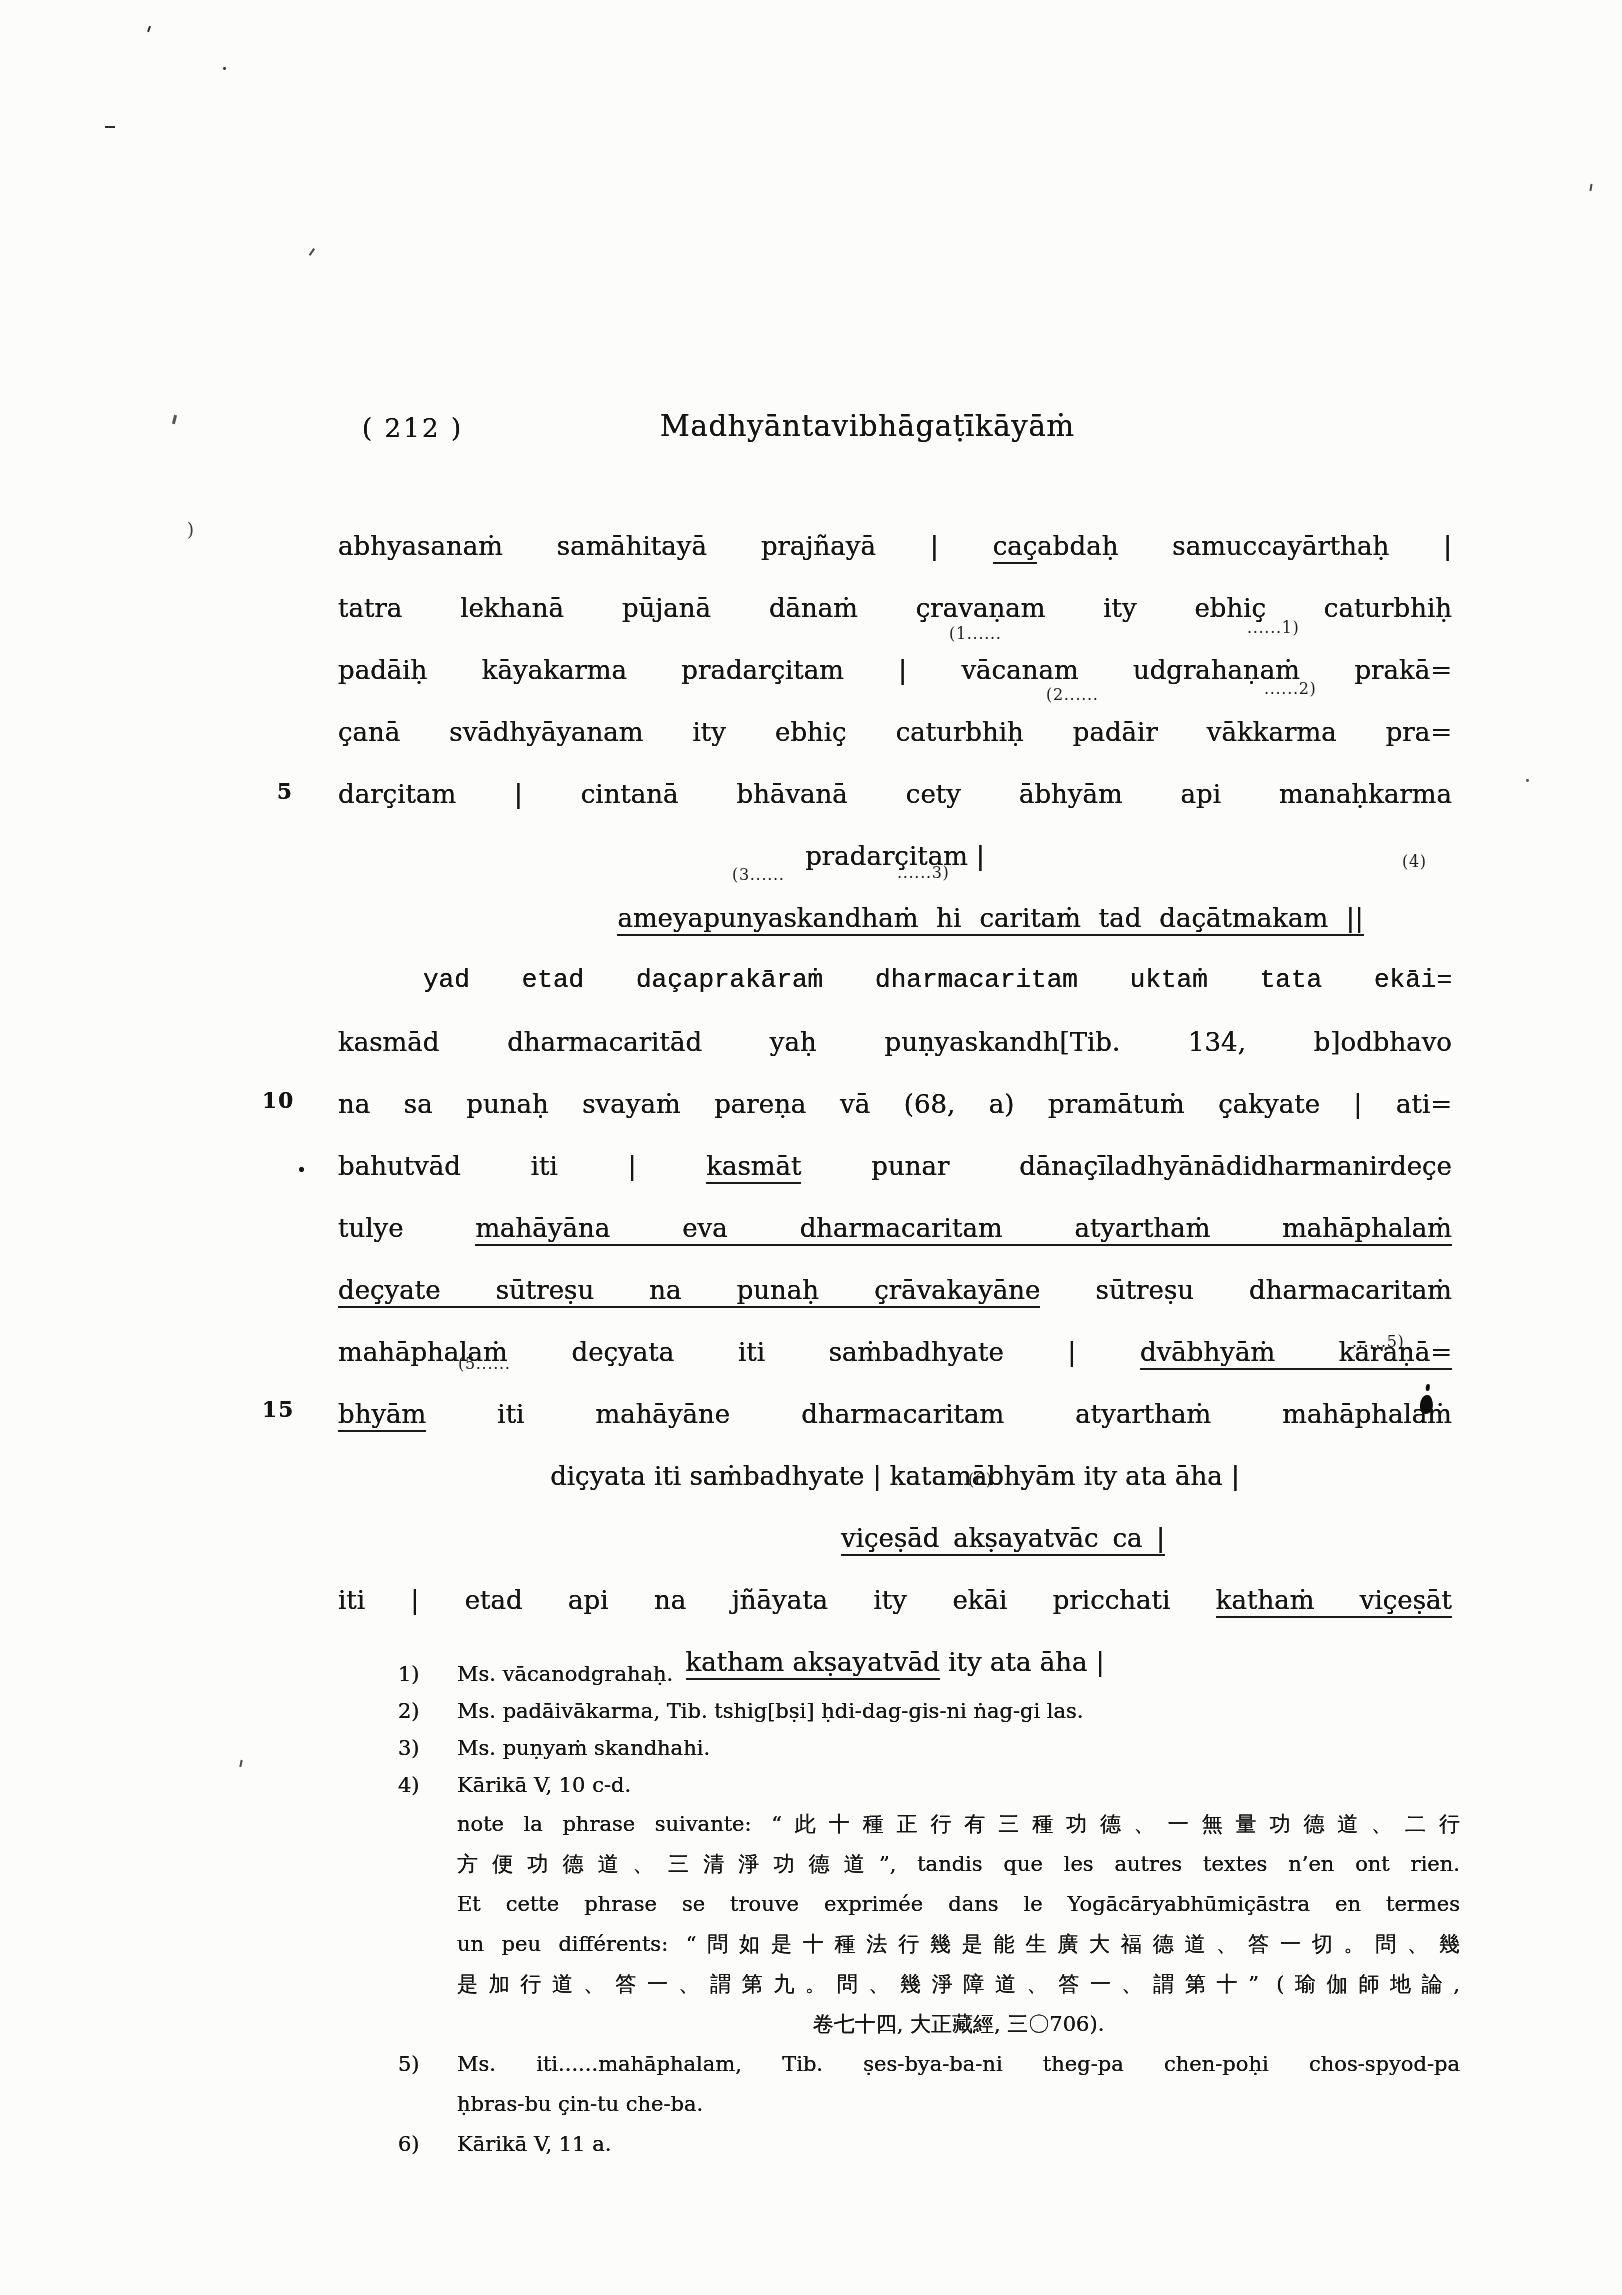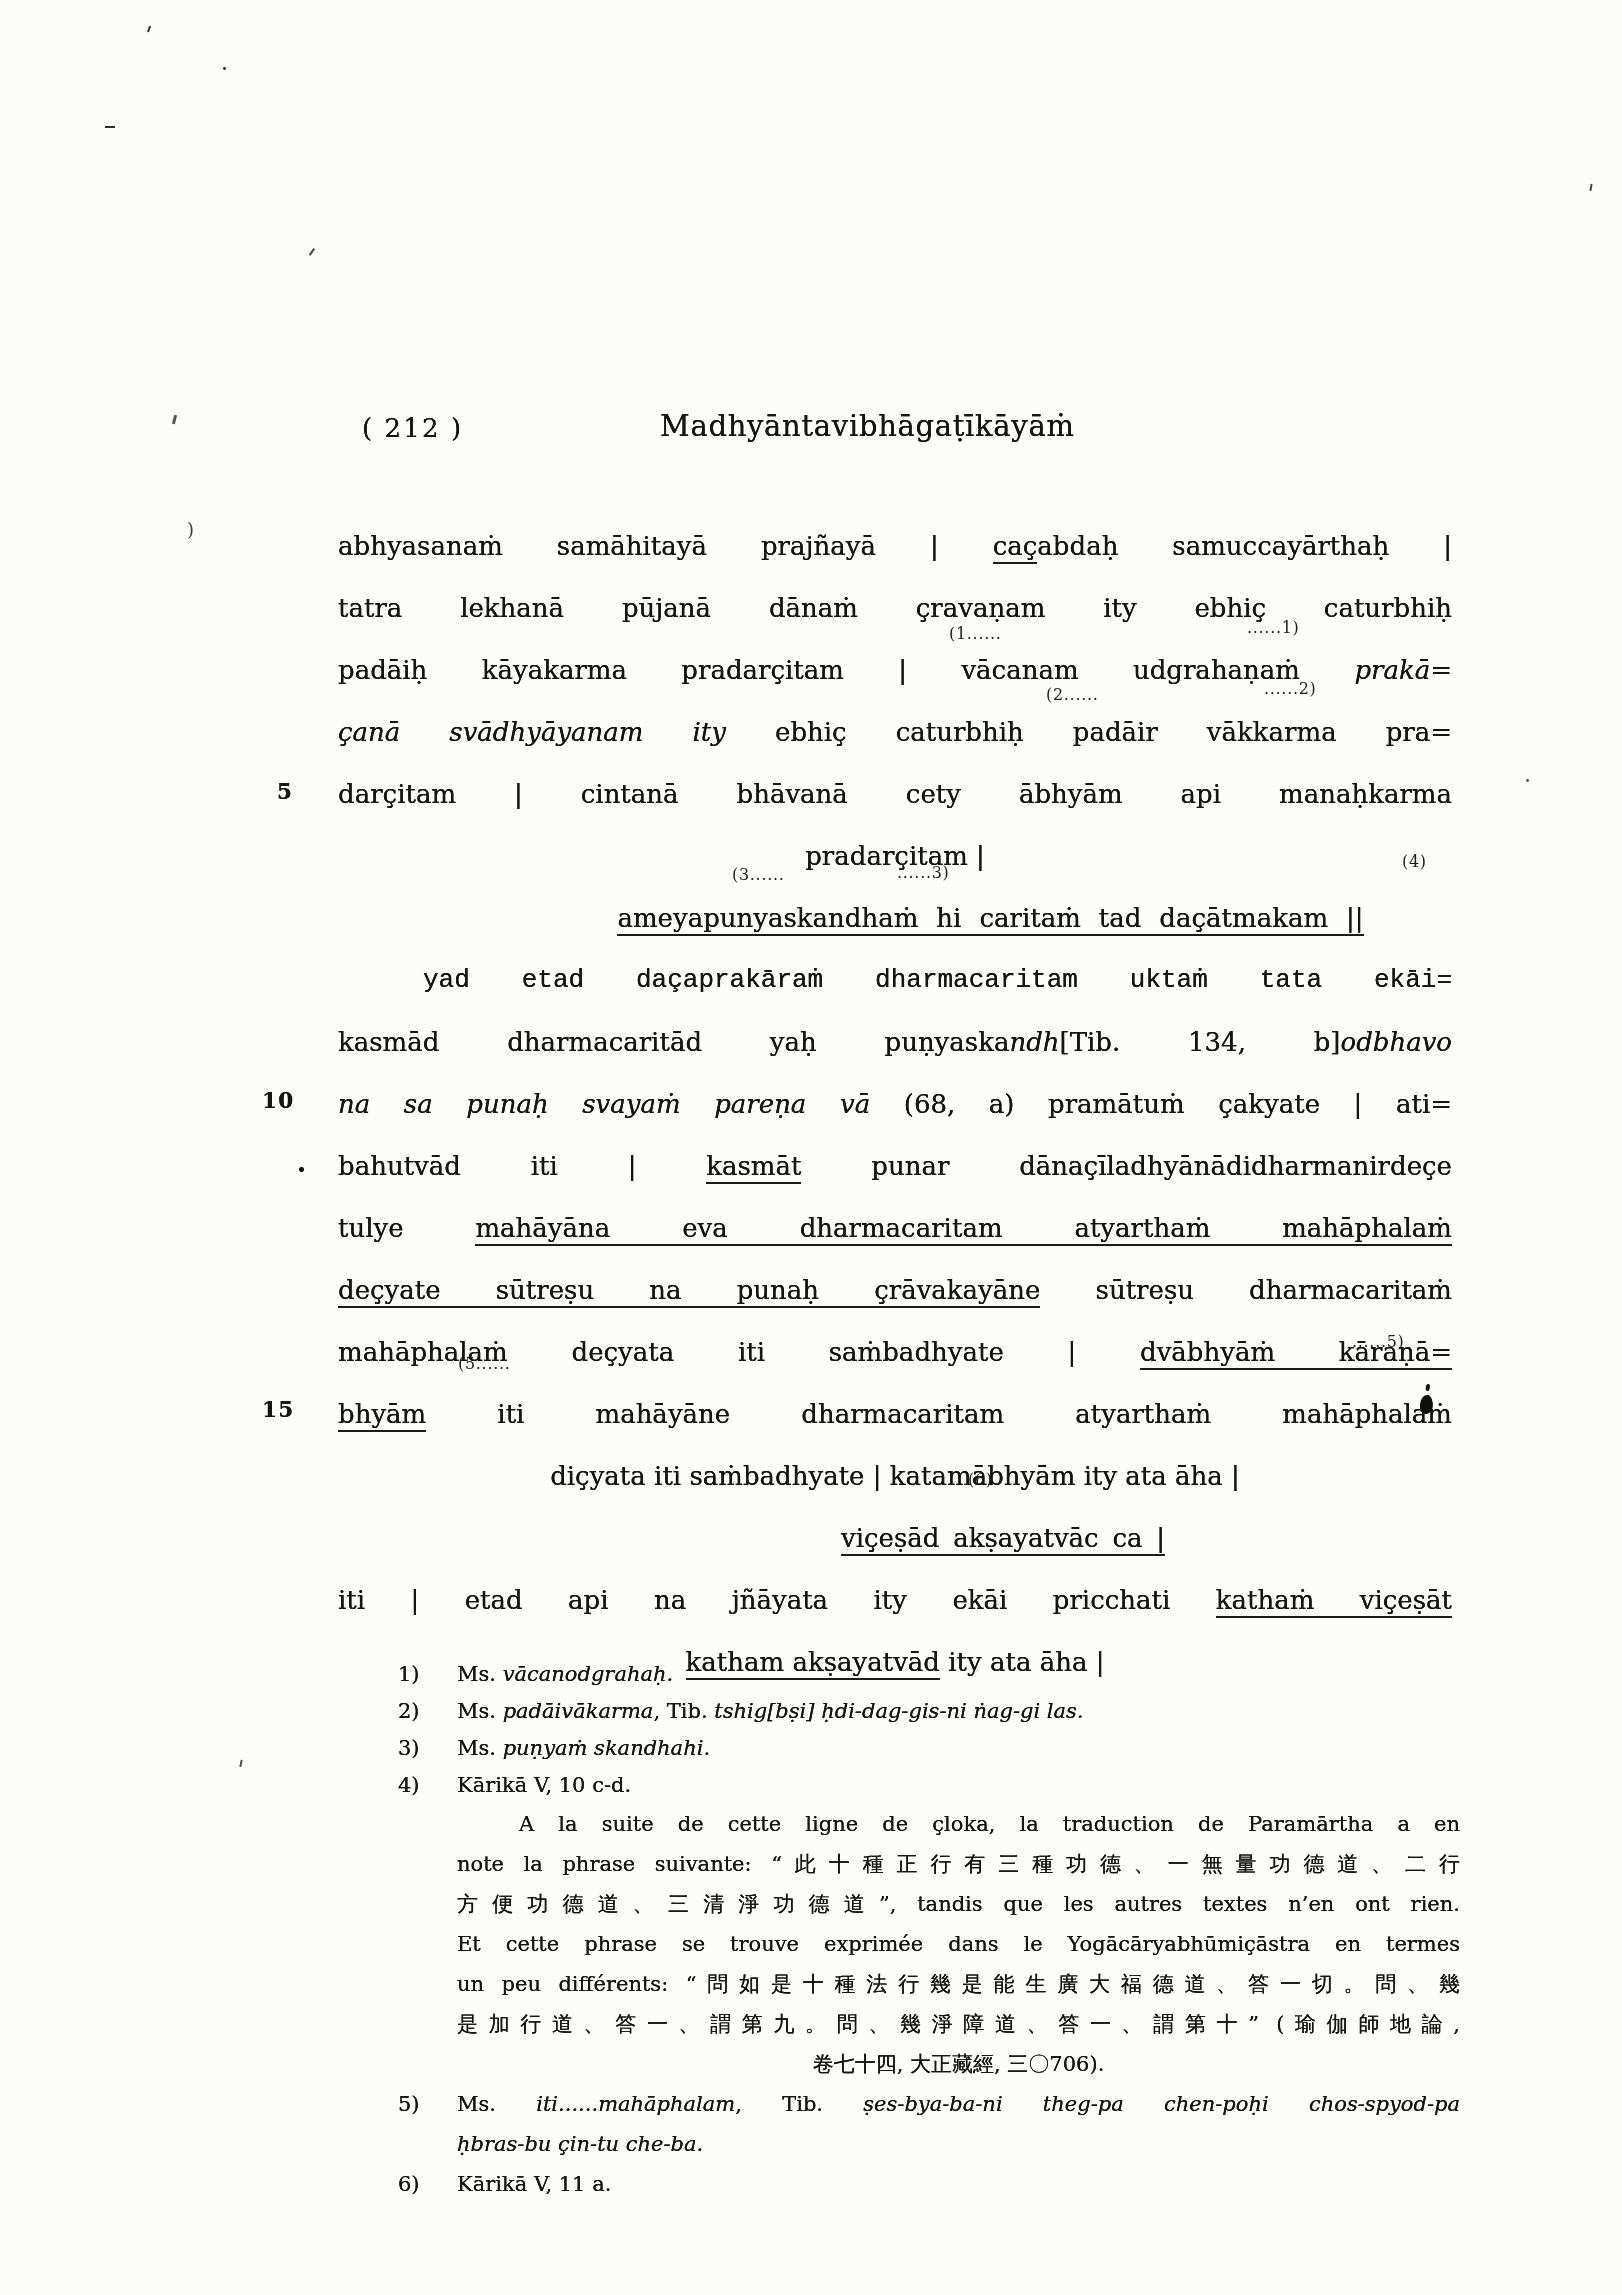--- a/index.html
+++ b/index.html
@@ -14,21 +14,21 @@
   .page-number{left:362px;top:413px;font-size:26px;letter-spacing:2.1px;text-shadow:0 0 0.4px #000;}
   .page-title{left:660px;top:409px;font-size:29px;letter-spacing:0.7px;text-shadow:0 0 0.4px #000;}
   
   .body-text{left:338px;top:515px;width:1114px;font-size:26px;text-shadow:0 0 0.3px #000;}
   .line{height:62px;line-height:62px;overflow:hidden;}
   .j{text-align:justify;text-align-last:justify;}
   .l{text-align:center;}
   .ind{text-indent:85px;font-family:Liberation Mono, monospace;}
   .verse1{margin-left:191px;word-spacing:9.7px;}
   .verse2{margin-left:216px;word-spacing:5.5px;}
-  .i{font-style:italic;}
+  .i{}
   .u{border-bottom:2.1px solid #1b1b1b;padding-bottom:1px;}
   
   .mn{position:absolute;font-size:21.5px;font-weight:bold;height:62px;line-height:62px;letter-spacing:1.4px;text-shadow:0 0 0.3px #000;}
   #mn5{left:277px;top:761px;}
   #mn10{left:262px;top:1070px;}
   #mn15{left:262px;top:1379px;}
   #straydot{left:297px;top:1132px;font-size:26px;}
   
   .fnm{position:absolute;font-size:16px;letter-spacing:0.7px;color:#1d1d1d;white-space:nowrap;}
   #m1o{left:949px;top:624px;}
@@ -112,21 +112,20 @@
   <div class="line j"><span>iti | etad api na jñāyata ity ekāi pricchati </span><span class="u">kathaṁ viçeṣāt</span></div>
   <div class="line l"><span class="u">katham akṣayatvād</span><span> ity ata āha |</span></div>
 </div>
 
 <div class="abs footnotes">
   <div class="fn-row"><span class="fn-label">1)</span><span>Ms. </span><span class="i">vācanodgrahaḥ.</span></div>
   <div class="fn-row"><span class="fn-label">2)</span><span>Ms. </span><span class="i">padāivākarma</span><span>, Tib. </span><span class="i">tshig[bṣi] ḥdi-dag-gis-ni ṅag-gi las.</span></div>
   <div class="fn-row"><span class="fn-label">3)</span><span>Ms. </span><span class="i">puṇyaṁ skandhahi.</span></div>
   <div class="fn-row"><span class="fn-label">4)</span><span>Kārikā V, 10 c-d.</span></div>
   <div class="fn-para">
-    <div class="line-f j fp-ind"><span>A la suite de cette ligne de çloka, la traduction de Paramārtha a en</span></div>
     <div class="line-f j"><span>note la phrase suivante: “此十種正行有三種功德、一無量功德道、二行</span></div>
     <div class="line-f j"><span>方便功德道、三清淨功德道”, tandis que les autres textes n’en ont rien.</span></div>
     <div class="line-f j"><span>Et cette phrase se trouve exprimée dans le Yogācāryabhūmiçāstra en termes</span></div>
     <div class="line-f j"><span>un peu différents: “問如是十種法行幾是能生廣大福德道、答一切。問、幾</span></div>
     <div class="line-f j"><span>是加行道、答一、謂第九。問、幾淨障道、答一、謂第十” (瑜伽師地論,</span></div>
     <div class="line-f l"><span>卷七十四, 大正藏經, 三〇706).</span></div>
   </div>
   <div class="fn-row57 j"><span class="fn-label">5)</span><span>Ms. </span><span class="i">iti......mahāphalam</span><span>, Tib. </span><span class="i">ṣes-bya-ba-ni theg-pa chen-poḥi chos-spyod-pa</span></div>
   <div class="fn-row57 fn-cont"><span class="i">ḥbras-bu çin-tu che-ba.</span></div>
   <div class="fn-row57"><span class="fn-label">6)</span><span>Kārikā V, 11 a.</span></div>

